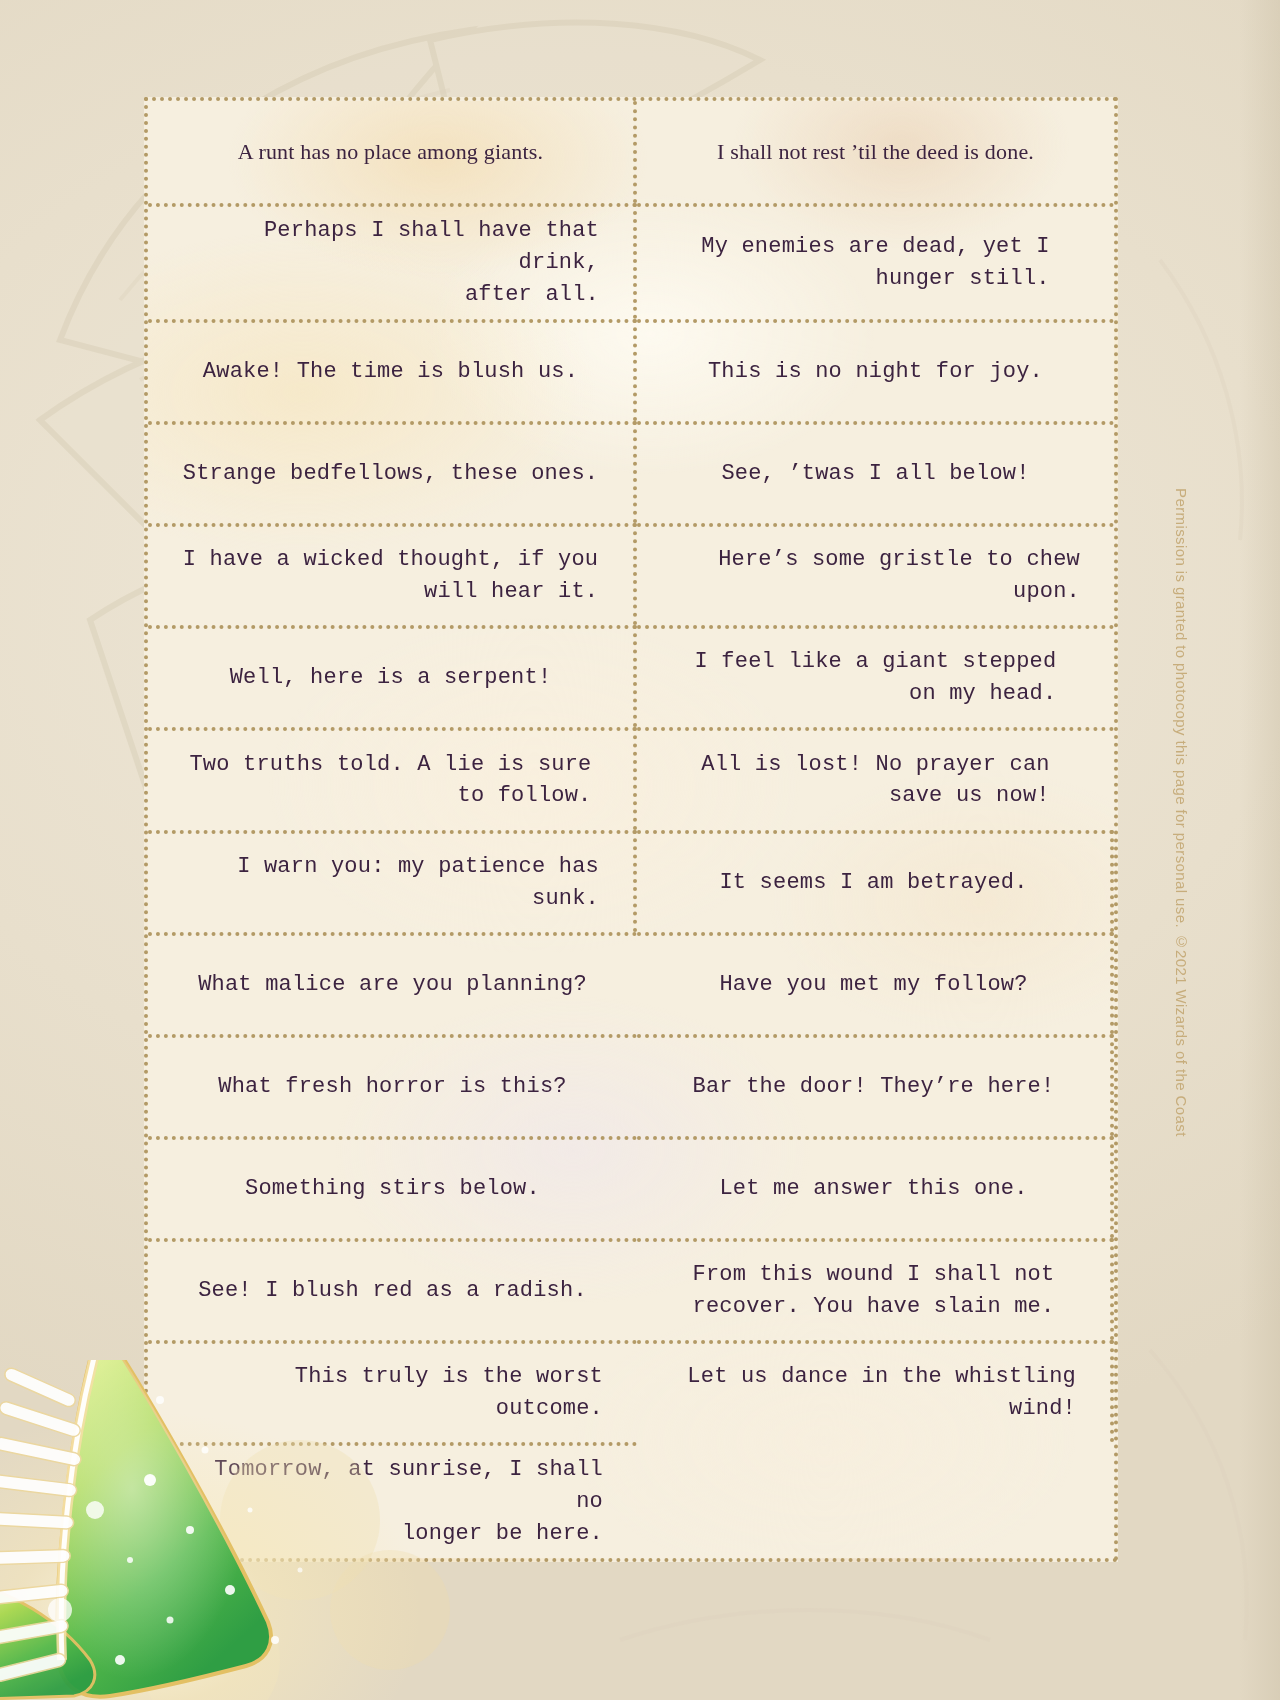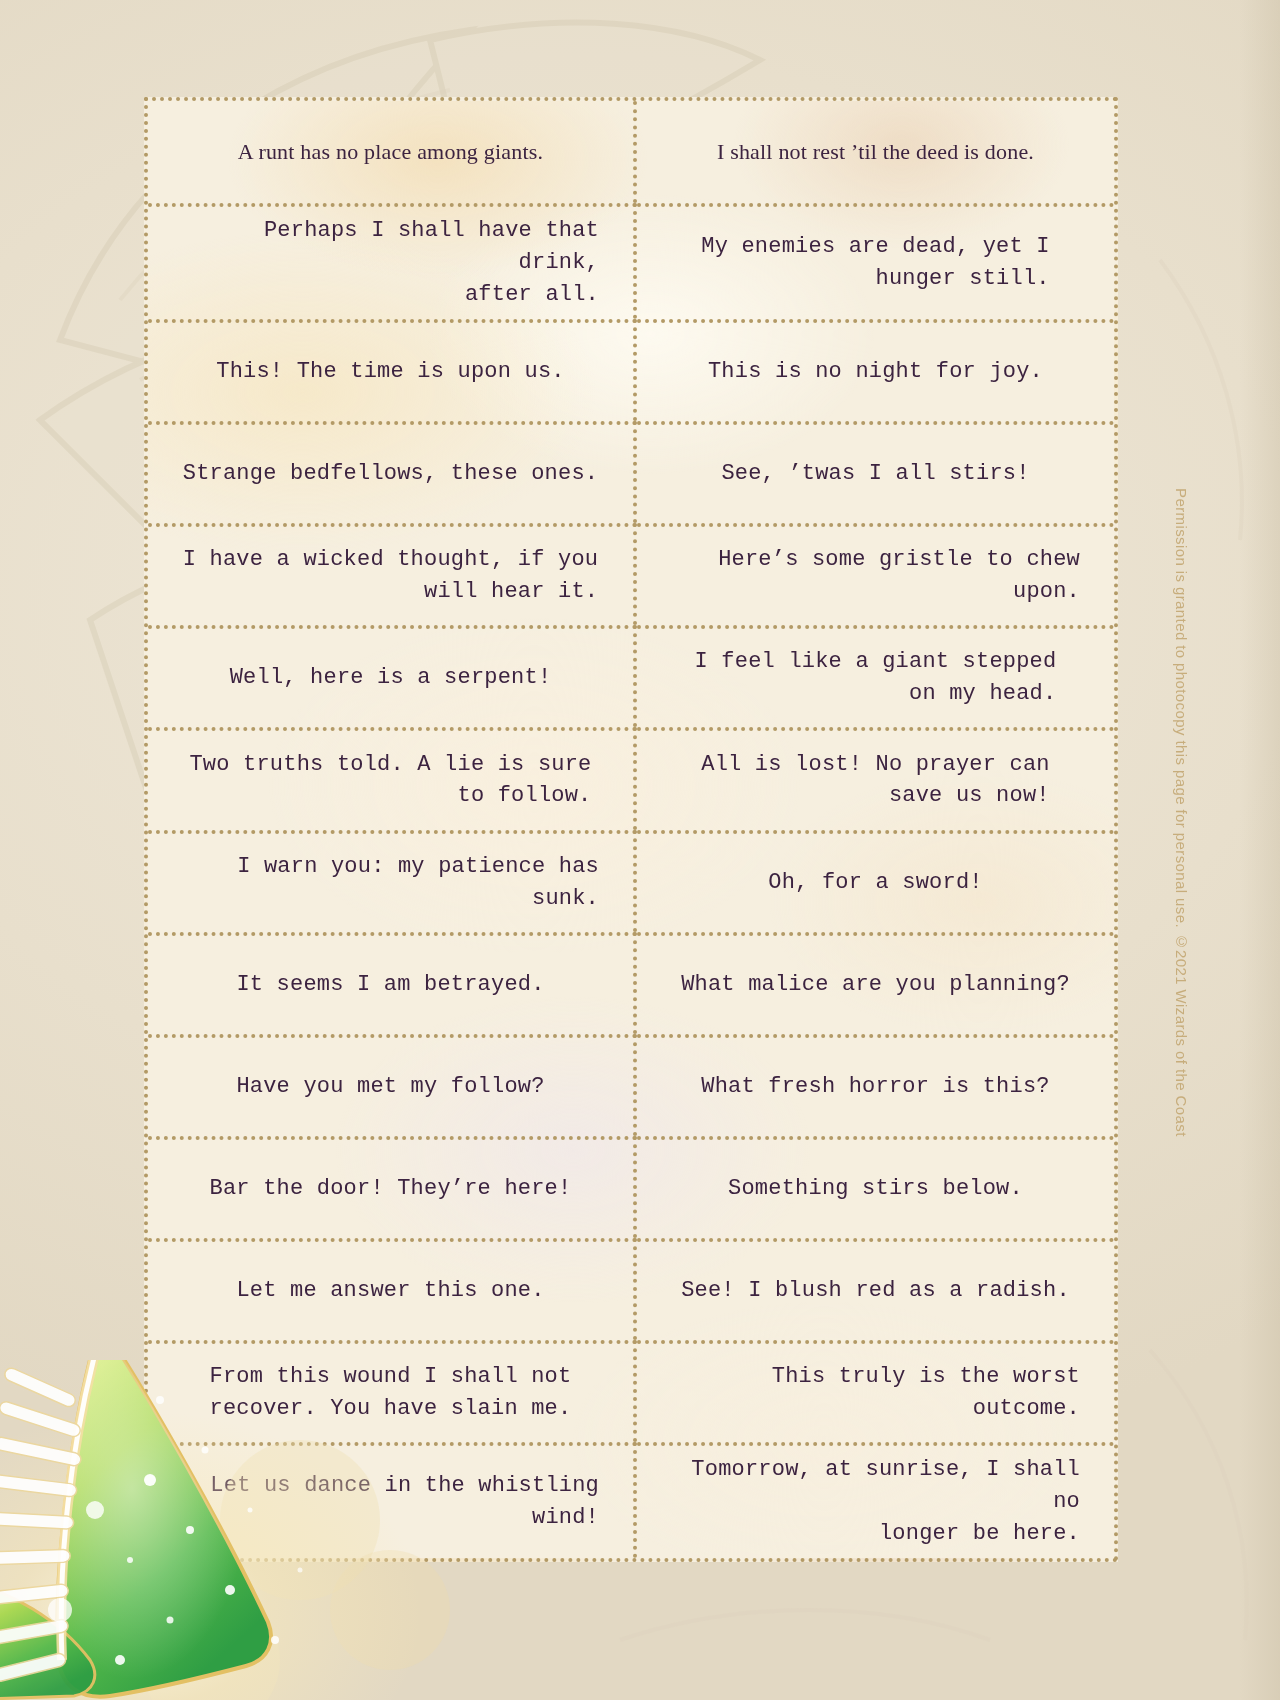--- a/index.html
+++ b/index.html
@@ -98,30 +98,30 @@
     </div>
   <div class="cell colL bt">
       <span class="quote">Perhaps I shall have that drink,
 after all.</span>
     </div>
   <div class="cell bt">
       <span class="quote">My enemies are dead, yet I
 hunger still.</span>
     </div>
   <div class="cell colL bt">
-      <span class="quote">This! The time is upon us.</span>
+      <span class="quote">Awake! The time is blush us.</span>
     </div>
   <div class="cell bt">
       <span class="quote">This is no night for joy.</span>
     </div>
   <div class="cell colL bt">
       <span class="quote">Strange bedfellows, these ones.</span>
     </div>
   <div class="cell bt">
-      <span class="quote">See, ’twas I all stirs!</span>
+      <span class="quote">See, ’twas I all below!</span>
     </div>
   <div class="cell colL bt">
       <span class="quote">I have a wicked thought, if you
 will hear it.</span>
     </div>
   <div class="cell bt">
       <span class="quote">Here’s some gristle to chew upon.</span>
     </div>
   <div class="cell colL bt">
       <span class="quote">Well, here is a serpent!</span>
@@ -133,23 +133,20 @@
   <div class="cell colL bt">
       <span class="quote">Two truths told. A lie is sure
 to follow.</span>
     </div>
   <div class="cell bt">
       <span class="quote">All is lost! No prayer can
 save us now!</span>
     </div>
   <div class="cell colL bt">
       <span class="quote">I warn you: my patience has sunk.</span>
-    </div>
-  <div class="cell bt">
-      <span class="quote">Oh, for a sword!</span>
     </div>
   <div class="cell colL bt">
       <span class="quote">It seems I am betrayed.</span>
     </div>
   <div class="cell bt">
       <span class="quote">What malice are you planning?</span>
     </div>
   <div class="cell colL bt">
       <span class="quote">Have you met my follow?</span>
     </div>

